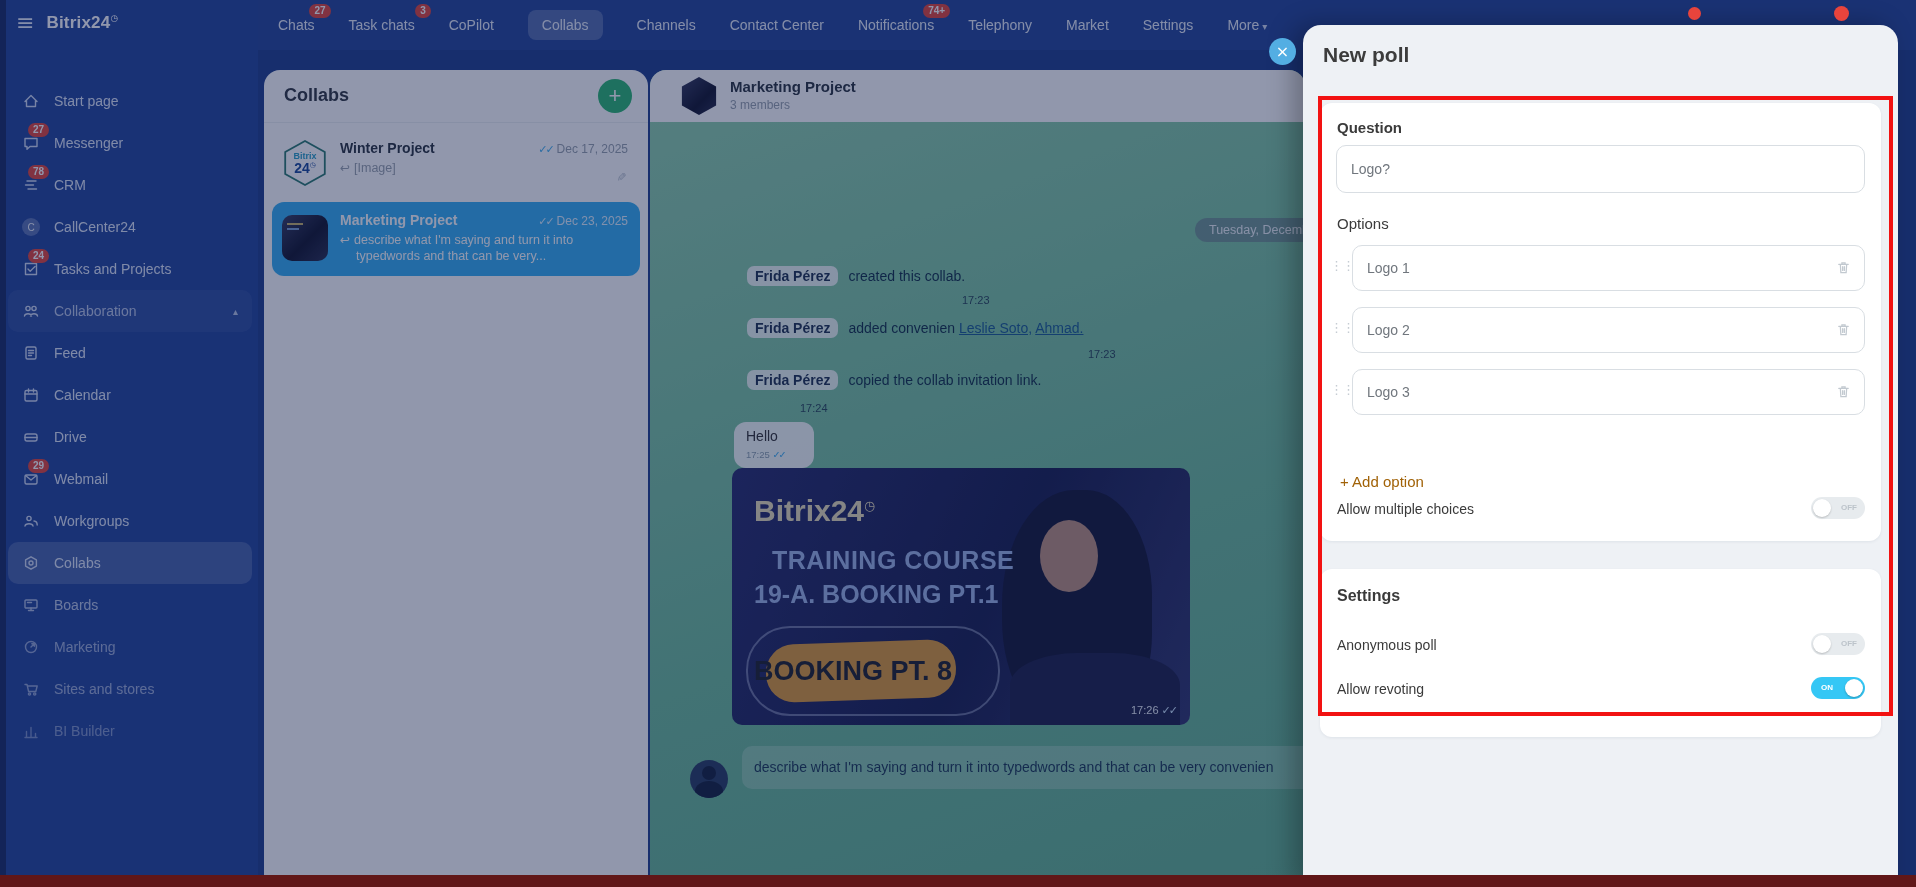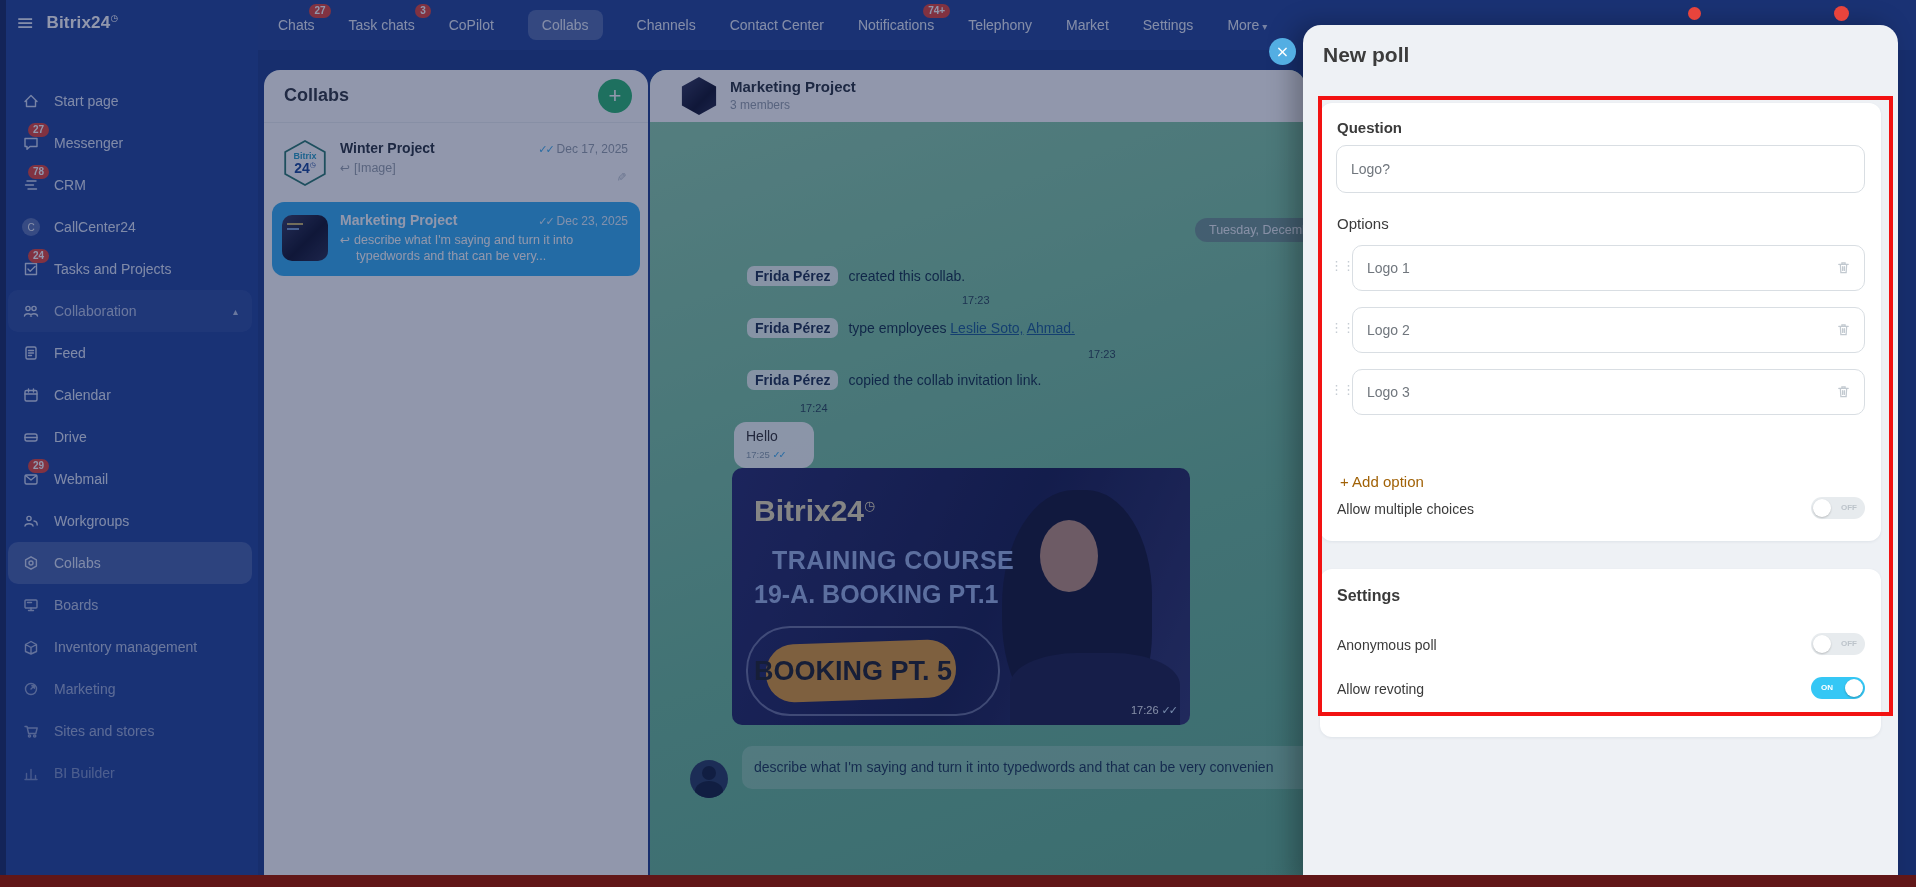--- a/index.html
+++ b/index.html
@@ -251,26 +251,20 @@
           </svg>
         <span>Collabs</span>
       </div>
       <div class="srow dim1">
         <svg class="si" viewBox="0 0 18 18">
             <rect x="3" y="4" width="12" height="8" rx="1"></rect>
             <path d="M9 12 v2.5 M6.5 14.5 h5 M5.5 6.5 h4"></path>
           </svg>
         <span>Boards</span>
       </div>
-      <div class="srow dim1">
-        <svg class="si" viewBox="0 0 18 18">
-            <path d="M3.5 6.5 L9 3.5 l5.5 3 v7 L9 16 l-5.5 -2.5 z M3.5 6.5 L9 9.5 l5.5 -3 M9 9.5 V16"></path>
-          </svg>
-        <span>Inventory management</span>
-      </div>
       <div class="srow dim2">
         <svg class="si" viewBox="0 0 18 18">
             <circle cx="9" cy="9" r="5.5"></circle>
             <path d="M9 9 l3.3 -3.3 M12.3 8.2 V5.7 H9.8"></path>
           </svg>
         <span>Marketing</span>
       </div>
       <div class="srow dim2">
         <svg class="si" viewBox="0 0 18 18">
             <path d="M3 4.5 h2 l1.6 7 h7.2 l1.4 -5.5 H6"></path>
@@ -342,21 +336,21 @@
     <div class="datepill">Tuesday, Decemb</div>
 
     <div class="sysrow" style="left:97px;top:198px;">
       <span class="namechip">Frida Pérez</span>
       <span>created this collab.</span>
     </div>
     <div class="mtime" style="left:312px;top:224px;">17:23</div>
 
     <div class="sysrow" style="left:97px;top:250px;">
       <span class="namechip">Frida Pérez</span>
-      <span>type employees</span>
+      <span>added convenien</span>
       <span class="syslink">Leslie Soto,</span>
       <span class="syslink">Ahmad.</span>
     </div>
     <div class="mtime" style="left:438px;top:278px;">17:23</div>
 
     <div class="sysrow" style="left:97px;top:302px;">
       <span class="namechip">Frida Pérez</span>
       <span>copied the collab invitation link.</span>
     </div>
     <div class="mtime" style="left:150px;top:332px;">17:24</div>
@@ -368,21 +362,21 @@
 
     <div class="video">
       <div class="hair"></div>
       <div class="face"></div>
       <div class="shirt"></div>
       <div class="v-logo"><span>Bitrix24</span><sup class="glyph">◷</sup></div>
       <div class="v-l1">TRAINING COURSE</div>
       <div class="v-l2">19-A. BOOKING PT.1</div>
       <div class="v-cap">
         <div class="v-blob"></div>
-        <div class="v-badge">BOOKING PT. 5</div>
+        <div class="v-badge">BOOKING PT. 8</div>
       </div>
       <div class="v-time"><span>17:26</span> <span class="ck glyph">✓✓</span></div>
     </div>
 
     <div class="pavatar"></div>
     <div class="lastmsg">
       <div>describe what I'm saying and turn it into typedwords and that can be very convenien</div>
     </div>
   </section>
 

